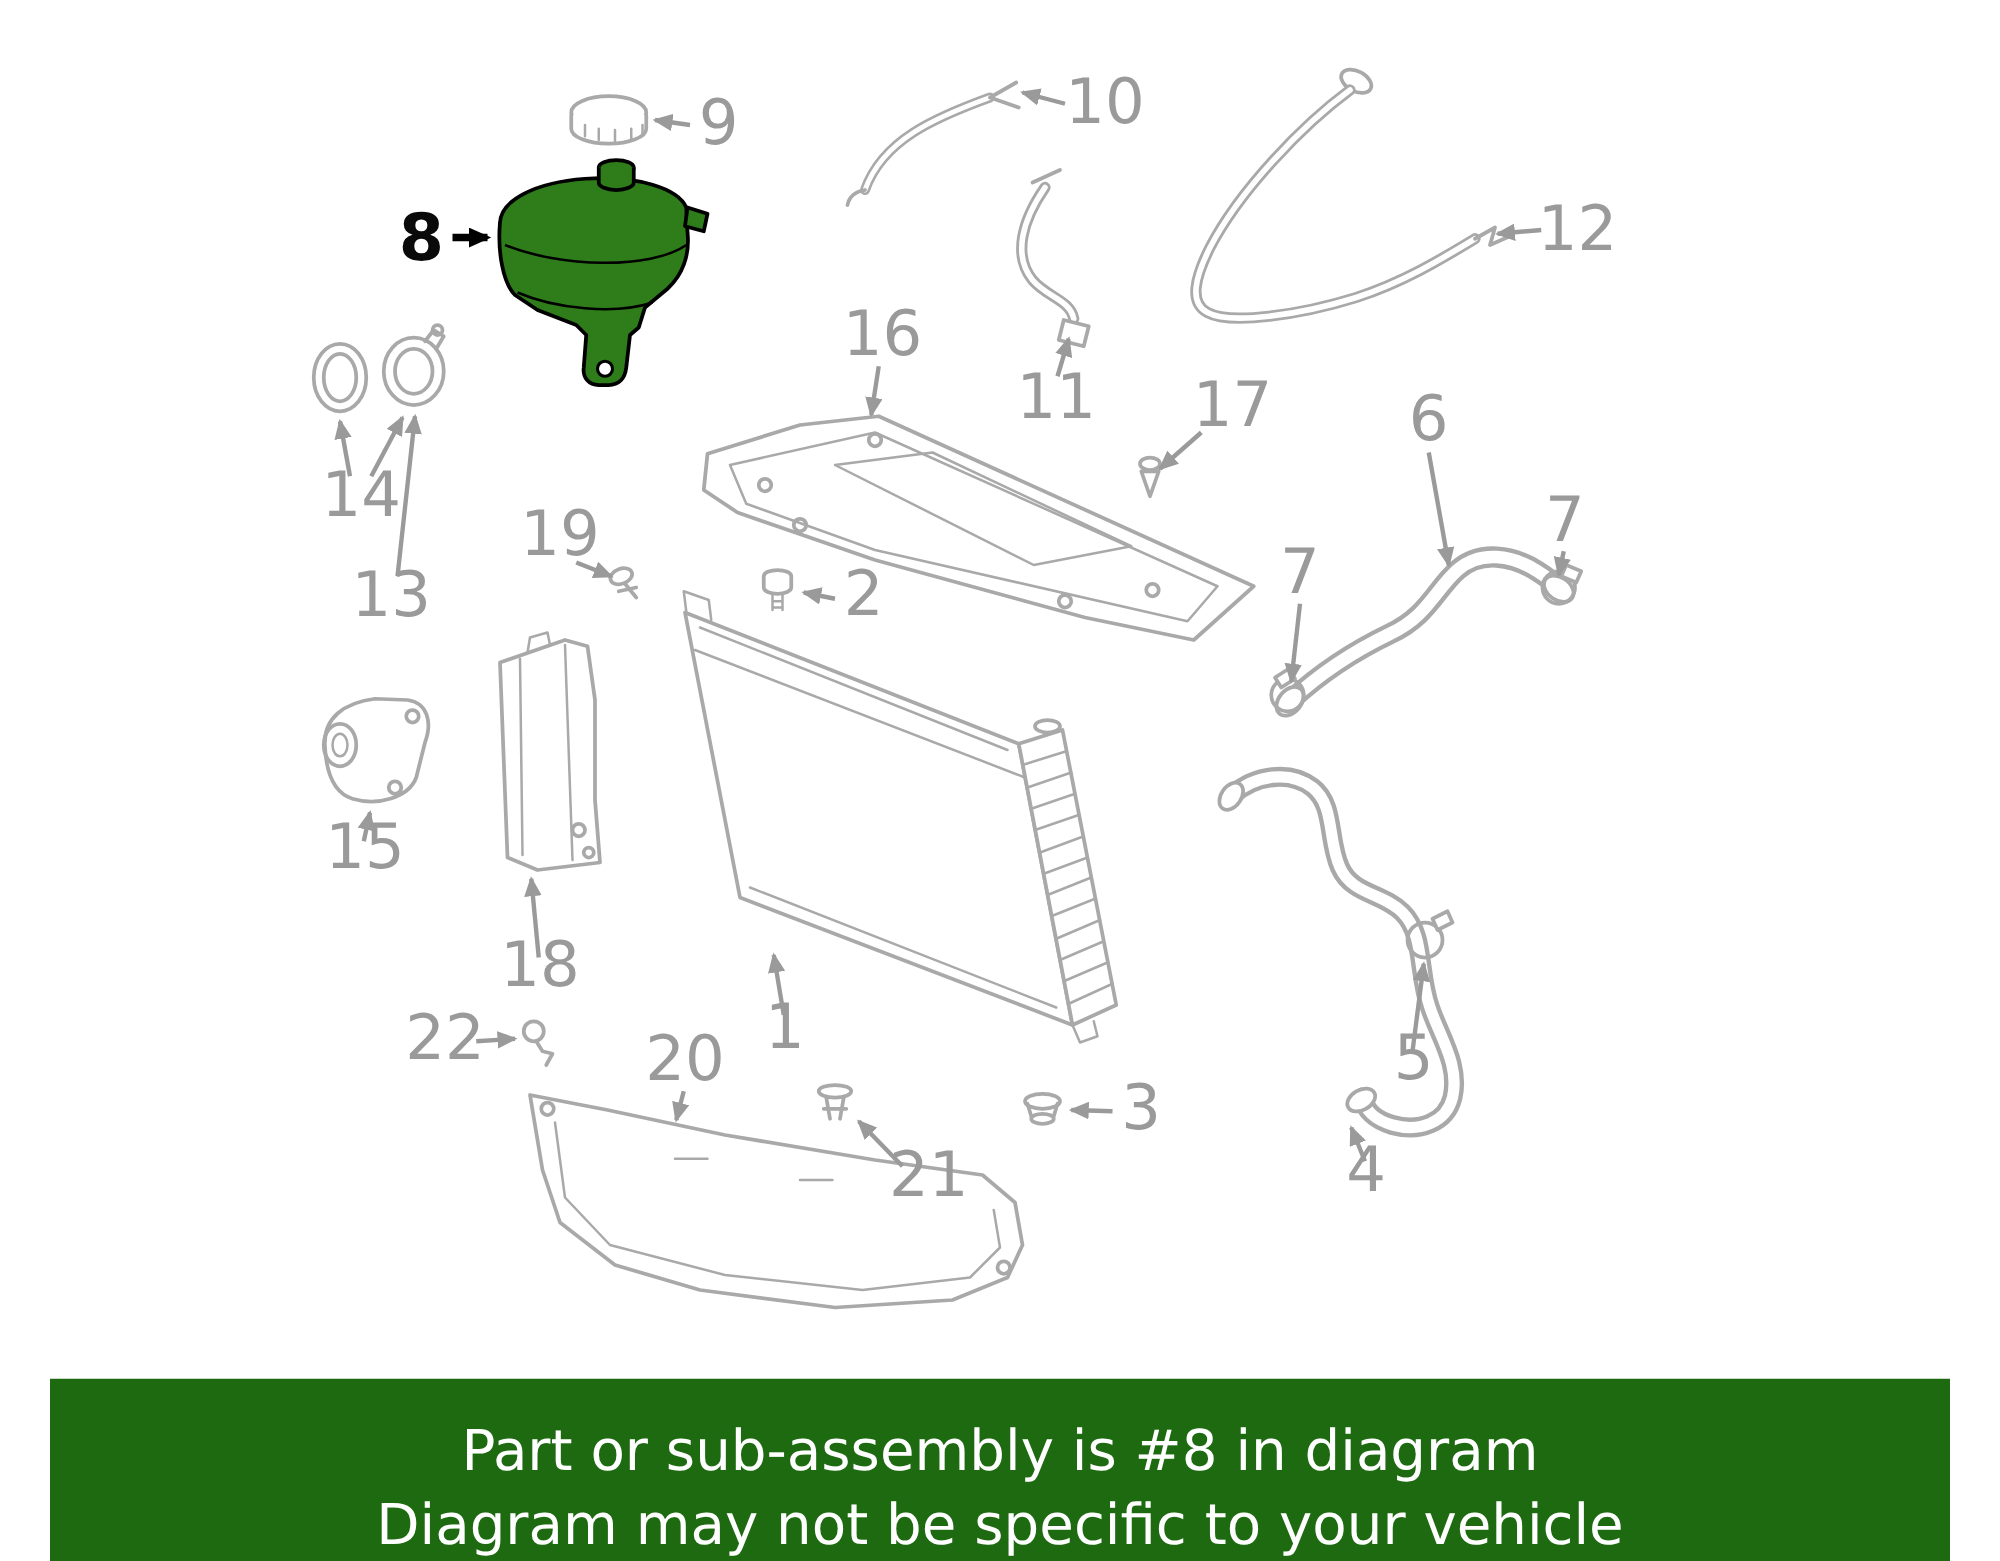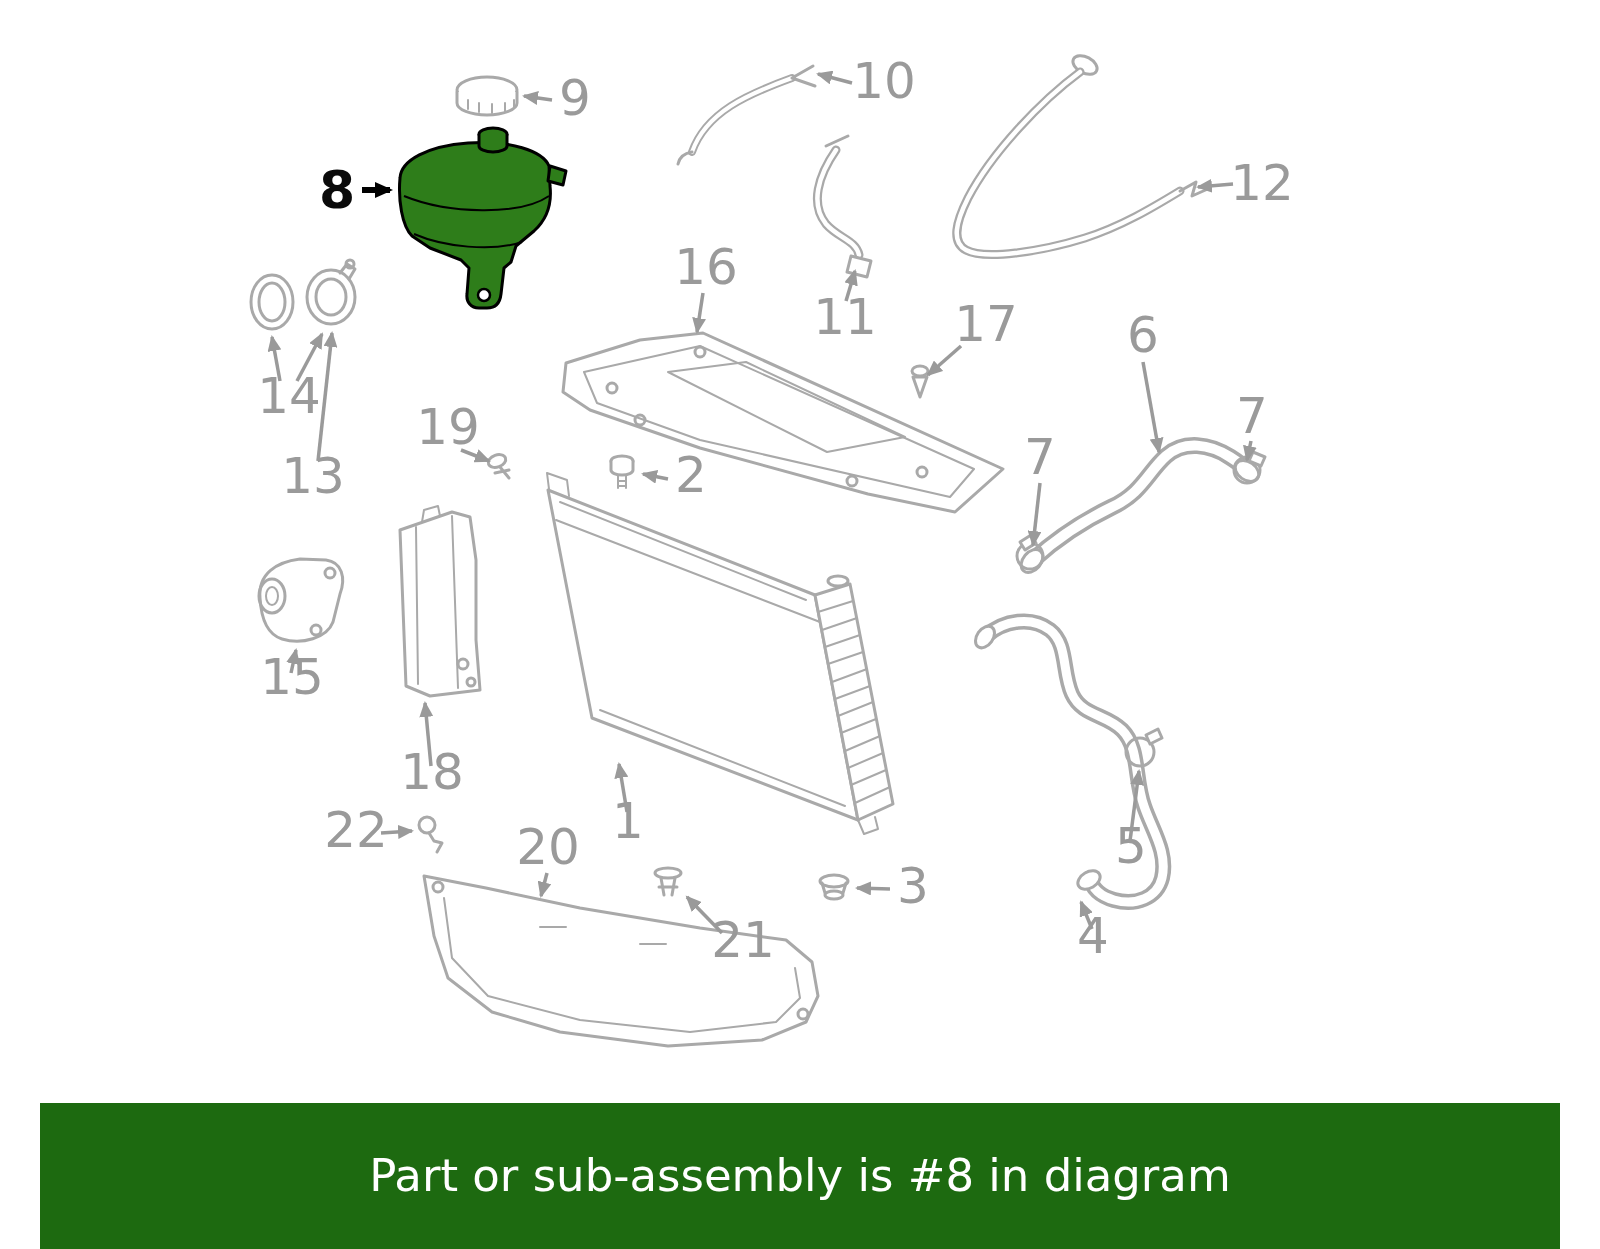--- a/index.html
+++ b/index.html
@@ -15,21 +15,21 @@
   .tube-i{stroke:#ffffff;fill:none;stroke-linecap:round;stroke-linejoin:round;}
   .ldr{stroke:var(--label-gray,#9a9a9a);stroke-width:3.5;fill:none;}
   .ldr-b{stroke:#000000;stroke-width:6;fill:none;}
   .hl{fill:var(--highlight-green,#2e7d1a);stroke:#000;stroke-width:3;stroke-linejoin:round;}
   .hl-detail{stroke:#000;stroke-width:2;fill:none;}
   .callout{font-size:50px;fill:var(--label-gray,#9a9a9a);text-anchor:middle;font-family:"DejaVu Sans",sans-serif;}
   .callout-hl{font-size:52px;font-weight:bold;fill:#0a0a0a;text-anchor:middle;font-family:"DejaVu Sans",sans-serif;}
   .banner{
     position:absolute;left:40px;right:40px;top:1103px;height:146px;
     background:var(--banner-green,#1d6a10);color:var(--banner-text,#ffffff);
-    display:flex;flex-direction:column;align-items:center;justify-content:center;gap:2px;
+    display:flex;flex-direction:column;align-items:center;justify-content:flex-end;gap:2px;
   }
   .banner div{font-size:45px;line-height:1.28;white-space:nowrap;}
 </style>
 </head>
 <body>
 
 <div class="stage">
 
 <svg width="1600" height="1100" viewBox="0 0 1600 1100">
   <defs>
@@ -241,15 +241,16 @@
     <text class="callout" x="548" y="864">20</text>
     <text class="callout" x="743" y="957">21</text>
     <text class="callout" x="913" y="903">3</text>
     <text class="callout" x="1131" y="863">5</text>
     <text class="callout" x="1093" y="953">4</text>
   </g>
 </svg>
 
   <div class="banner">
     <div>Part or sub-assembly is #8 in diagram</div>
+    <div>Diagram may not be specific to your vehicle</div>
   </div>
 
 </div>
 
 </body></html>

